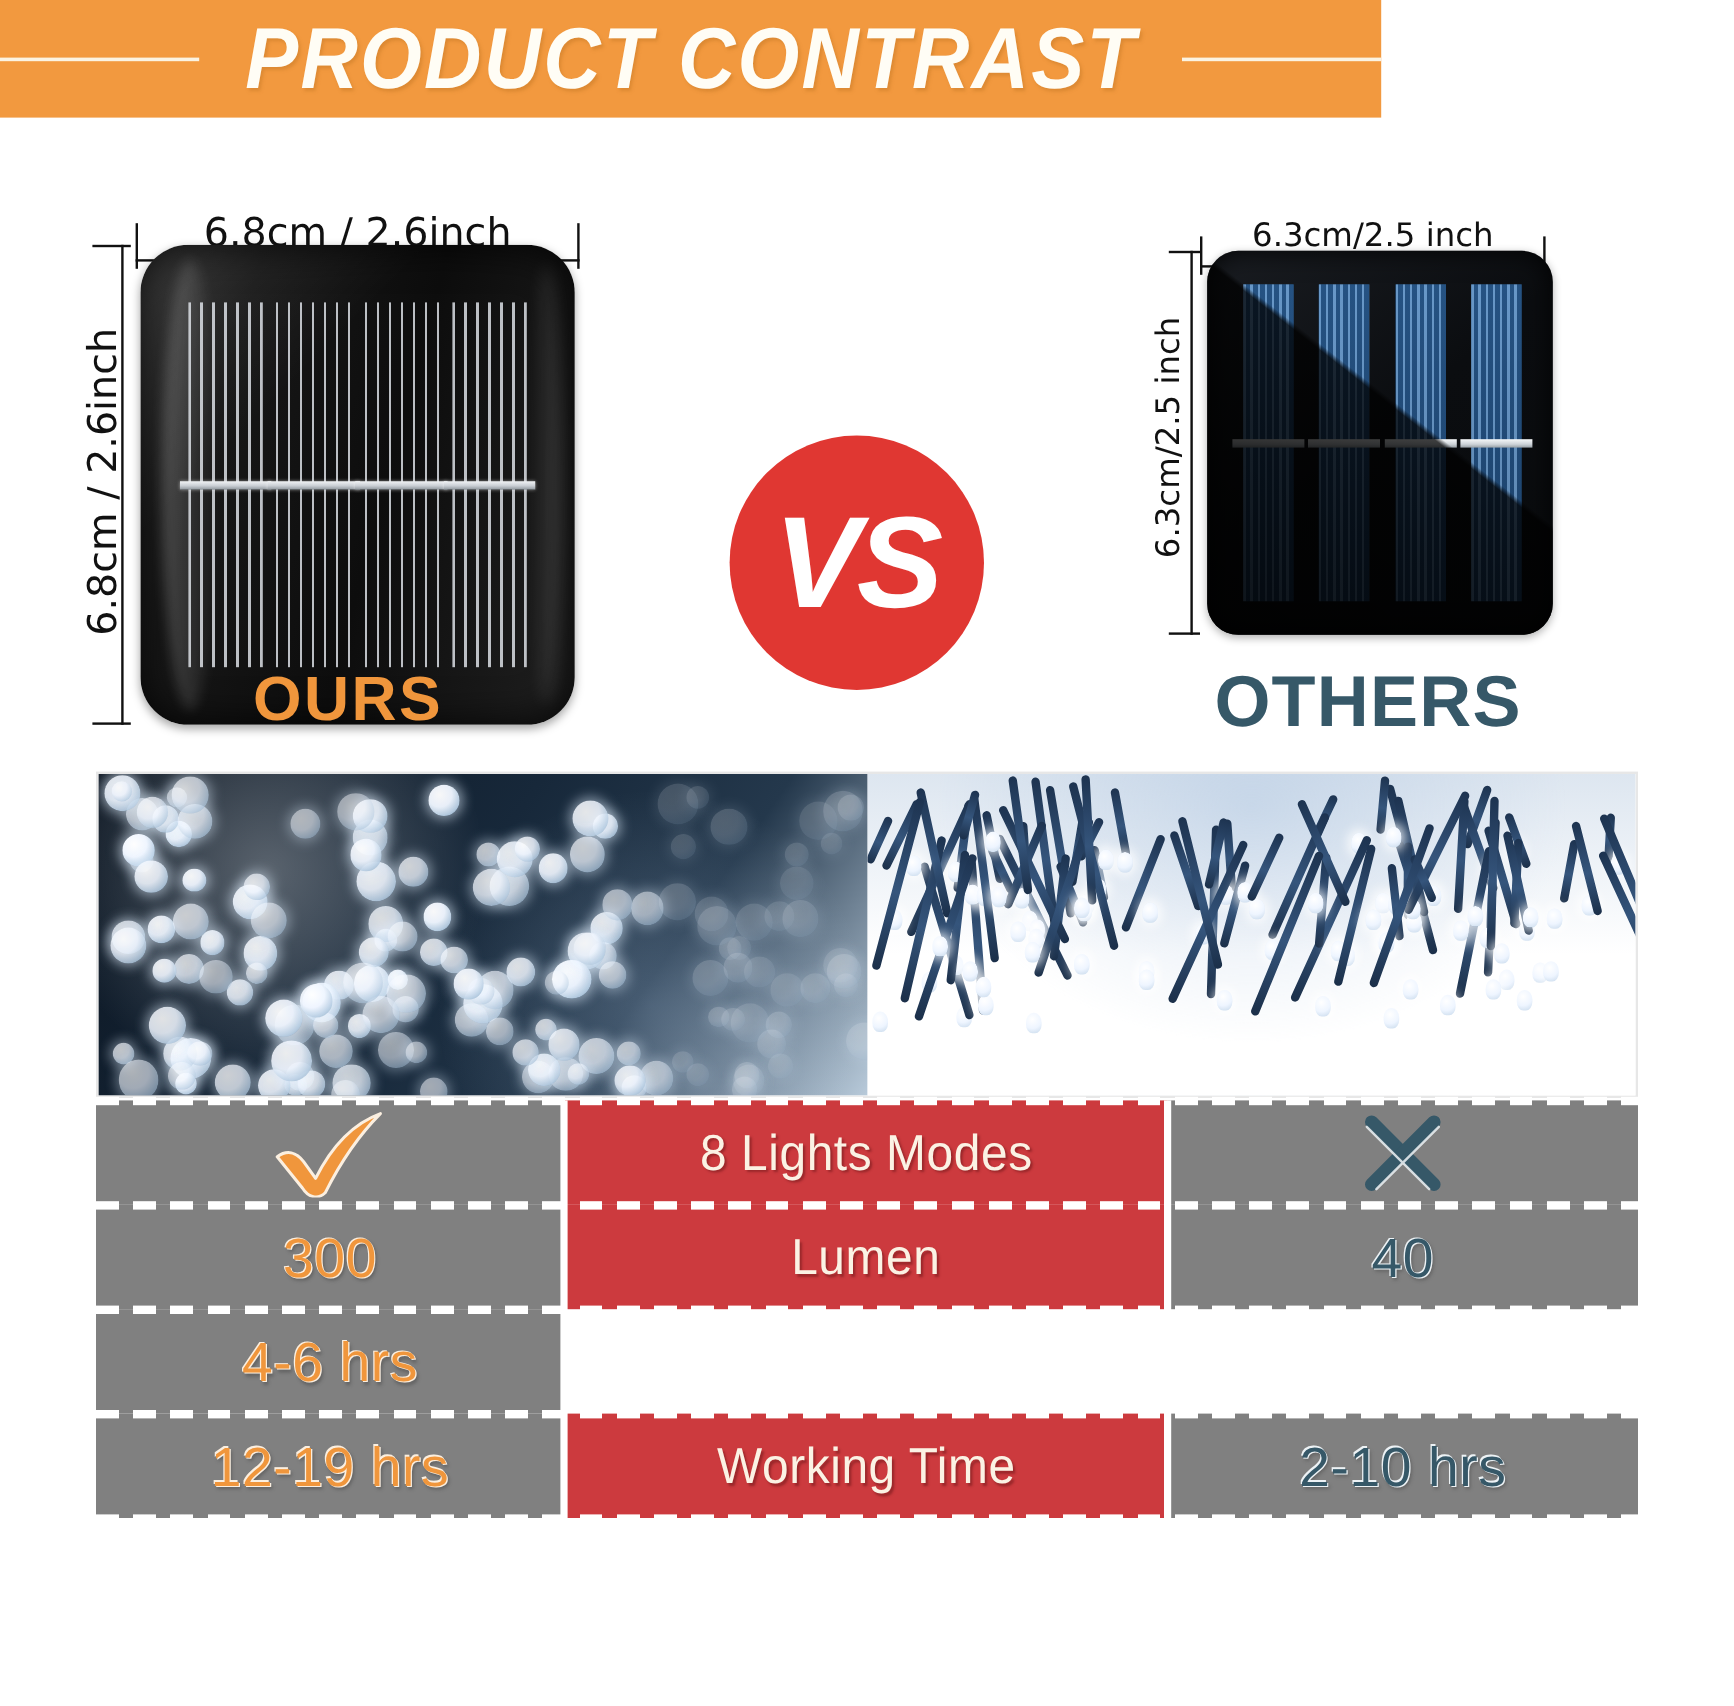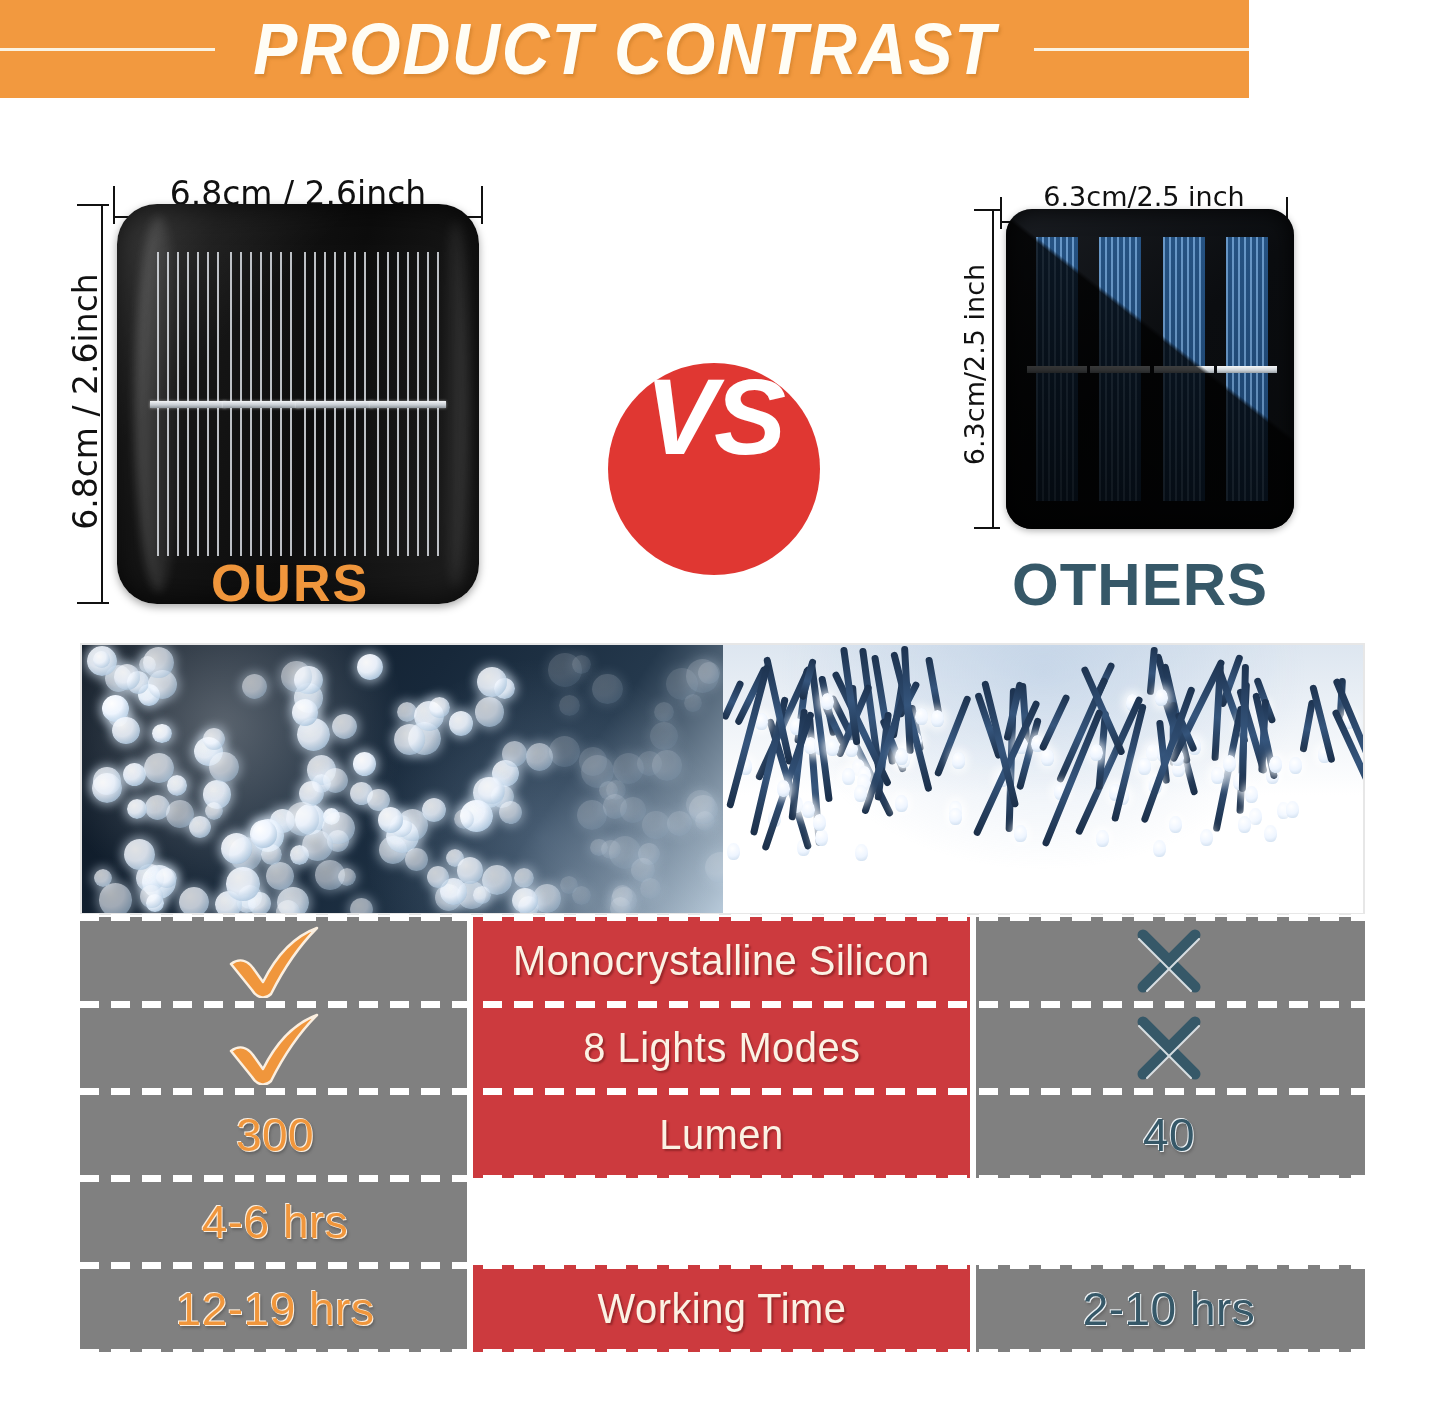--- a/index.html
+++ b/index.html
@@ -10,21 +10,21 @@
     background: #ffffff;
     font-family: "Liberation Sans", sans-serif;
     overflow: hidden;
     position: relative;
   }
 
   
   .banner {
     position: absolute;
     top: 0; left: 0;
-    width: 1249px;
+    width: 1151px;
     height: 98px;
     background: #F2993F;
     display: flex;
     align-items: center;
     justify-content: center;
     overflow: hidden;
   }
   .banner-rule {
     flex: 1 1 auto;
     height: 3px;
@@ -180,20 +180,21 @@
   }
 
   
   .vs-badge {
     position: absolute;
     left: 608px; top: 265px;
     width: 212px; height: 212px;
     border-radius: 50%;
     background: #E03732;
     display: flex;
+    align-items: center;
     justify-content: center;
   }
   .vs-badge .vs-text {
     font-size: 108px;
     font-weight: 700;
     font-style: italic;
     color: #FFFFFF;
     letter-spacing: -3px;
     line-height: 1;
     font-family: "Liberation Sans", sans-serif;
@@ -847,66 +848,44 @@
         <span class="led-s" style="left: calc(6.50782% + 37.998px); top: calc(7.38025% + 136.648px);"></span>
         <span class="wire" style="left: 13.6305%; top: 5.25192%; height: 41.7461px; transform: rotate(15.7712deg);"></span>
         <span class="led-s" style="left: calc(13.6305% + 11.3465px); top: calc(5.25192% + 34.1745px);"></span>
       </div>
   </div>
 </div>
 
 <div class="spec-table" id="specTable">
   <div class="vsep left"></div>
   <div class="vsep right"></div>
-<div class="spec-row">
+    <div class="spec-row">
       <div class="cell-ours">
         <svg class="check-mark" viewBox="0 0 108 74">
           <path d="M10 40 C18 34 26 36 32 44 L42 58 C56 30 74 12 96 4 C78 22 62 46 50 70 C44 76 36 74 31 66 Z" fill="#F0963C" stroke="#FBEFE0" stroke-width="2.5" stroke-linejoin="round"></path>
         </svg>
       </div>
       <div class="cell-feature">
-        <span class="feature-text">Monocrystalline Silicon</span>
+        <span class="feature-text">8 Lights Modes</span>
       </div>
       <div class="cell-others">
         <svg class="x-mark" viewBox="0 0 74 74">
           <g stroke="#365868" stroke-width="11" stroke-linecap="round">
             <line x1="11" y1="11" x2="63" y2="63"></line>
             <line x1="63" y1="11" x2="11" y2="63"></line>
           </g>
           <g stroke="#EDF2F5" stroke-width="2" stroke-linecap="round" opacity="0.85">
             <line x1="7" y1="15" x2="59" y2="67"></line>
             <line x1="67" y1="15" x2="15" y2="67"></line>
           </g>
         </svg>
       </div>
     </div>
     <div class="spec-row">
       <div class="cell-ours">
-        <svg class="check-mark" viewBox="0 0 108 74">
-          <path d="M10 40 C18 34 26 36 32 44 L42 58 C56 30 74 12 96 4 C78 22 62 46 50 70 C44 76 36 74 31 66 Z" fill="#F0963C" stroke="#FBEFE0" stroke-width="2.5" stroke-linejoin="round"></path>
-        </svg>
-      </div>
-      <div class="cell-feature">
-        <span class="feature-text">8 Lights Modes</span>
-      </div>
-      <div class="cell-others">
-        <svg class="x-mark" viewBox="0 0 74 74">
-          <g stroke="#365868" stroke-width="11" stroke-linecap="round">
-            <line x1="11" y1="11" x2="63" y2="63"></line>
-            <line x1="63" y1="11" x2="11" y2="63"></line>
-          </g>
-          <g stroke="#EDF2F5" stroke-width="2" stroke-linecap="round" opacity="0.85">
-            <line x1="7" y1="15" x2="59" y2="67"></line>
-            <line x1="67" y1="15" x2="15" y2="67"></line>
-          </g>
-        </svg>
-      </div>
-    </div>
-    <div class="spec-row">
-      <div class="cell-ours">
         <span class="val-ours">300</span>
       </div>
       <div class="cell-feature">
         <span class="feature-text">Lumen</span>
       </div>
       <div class="cell-others">
         <span class="val-others">40</span>
       </div>
     </div>
     <div class="spec-row">

